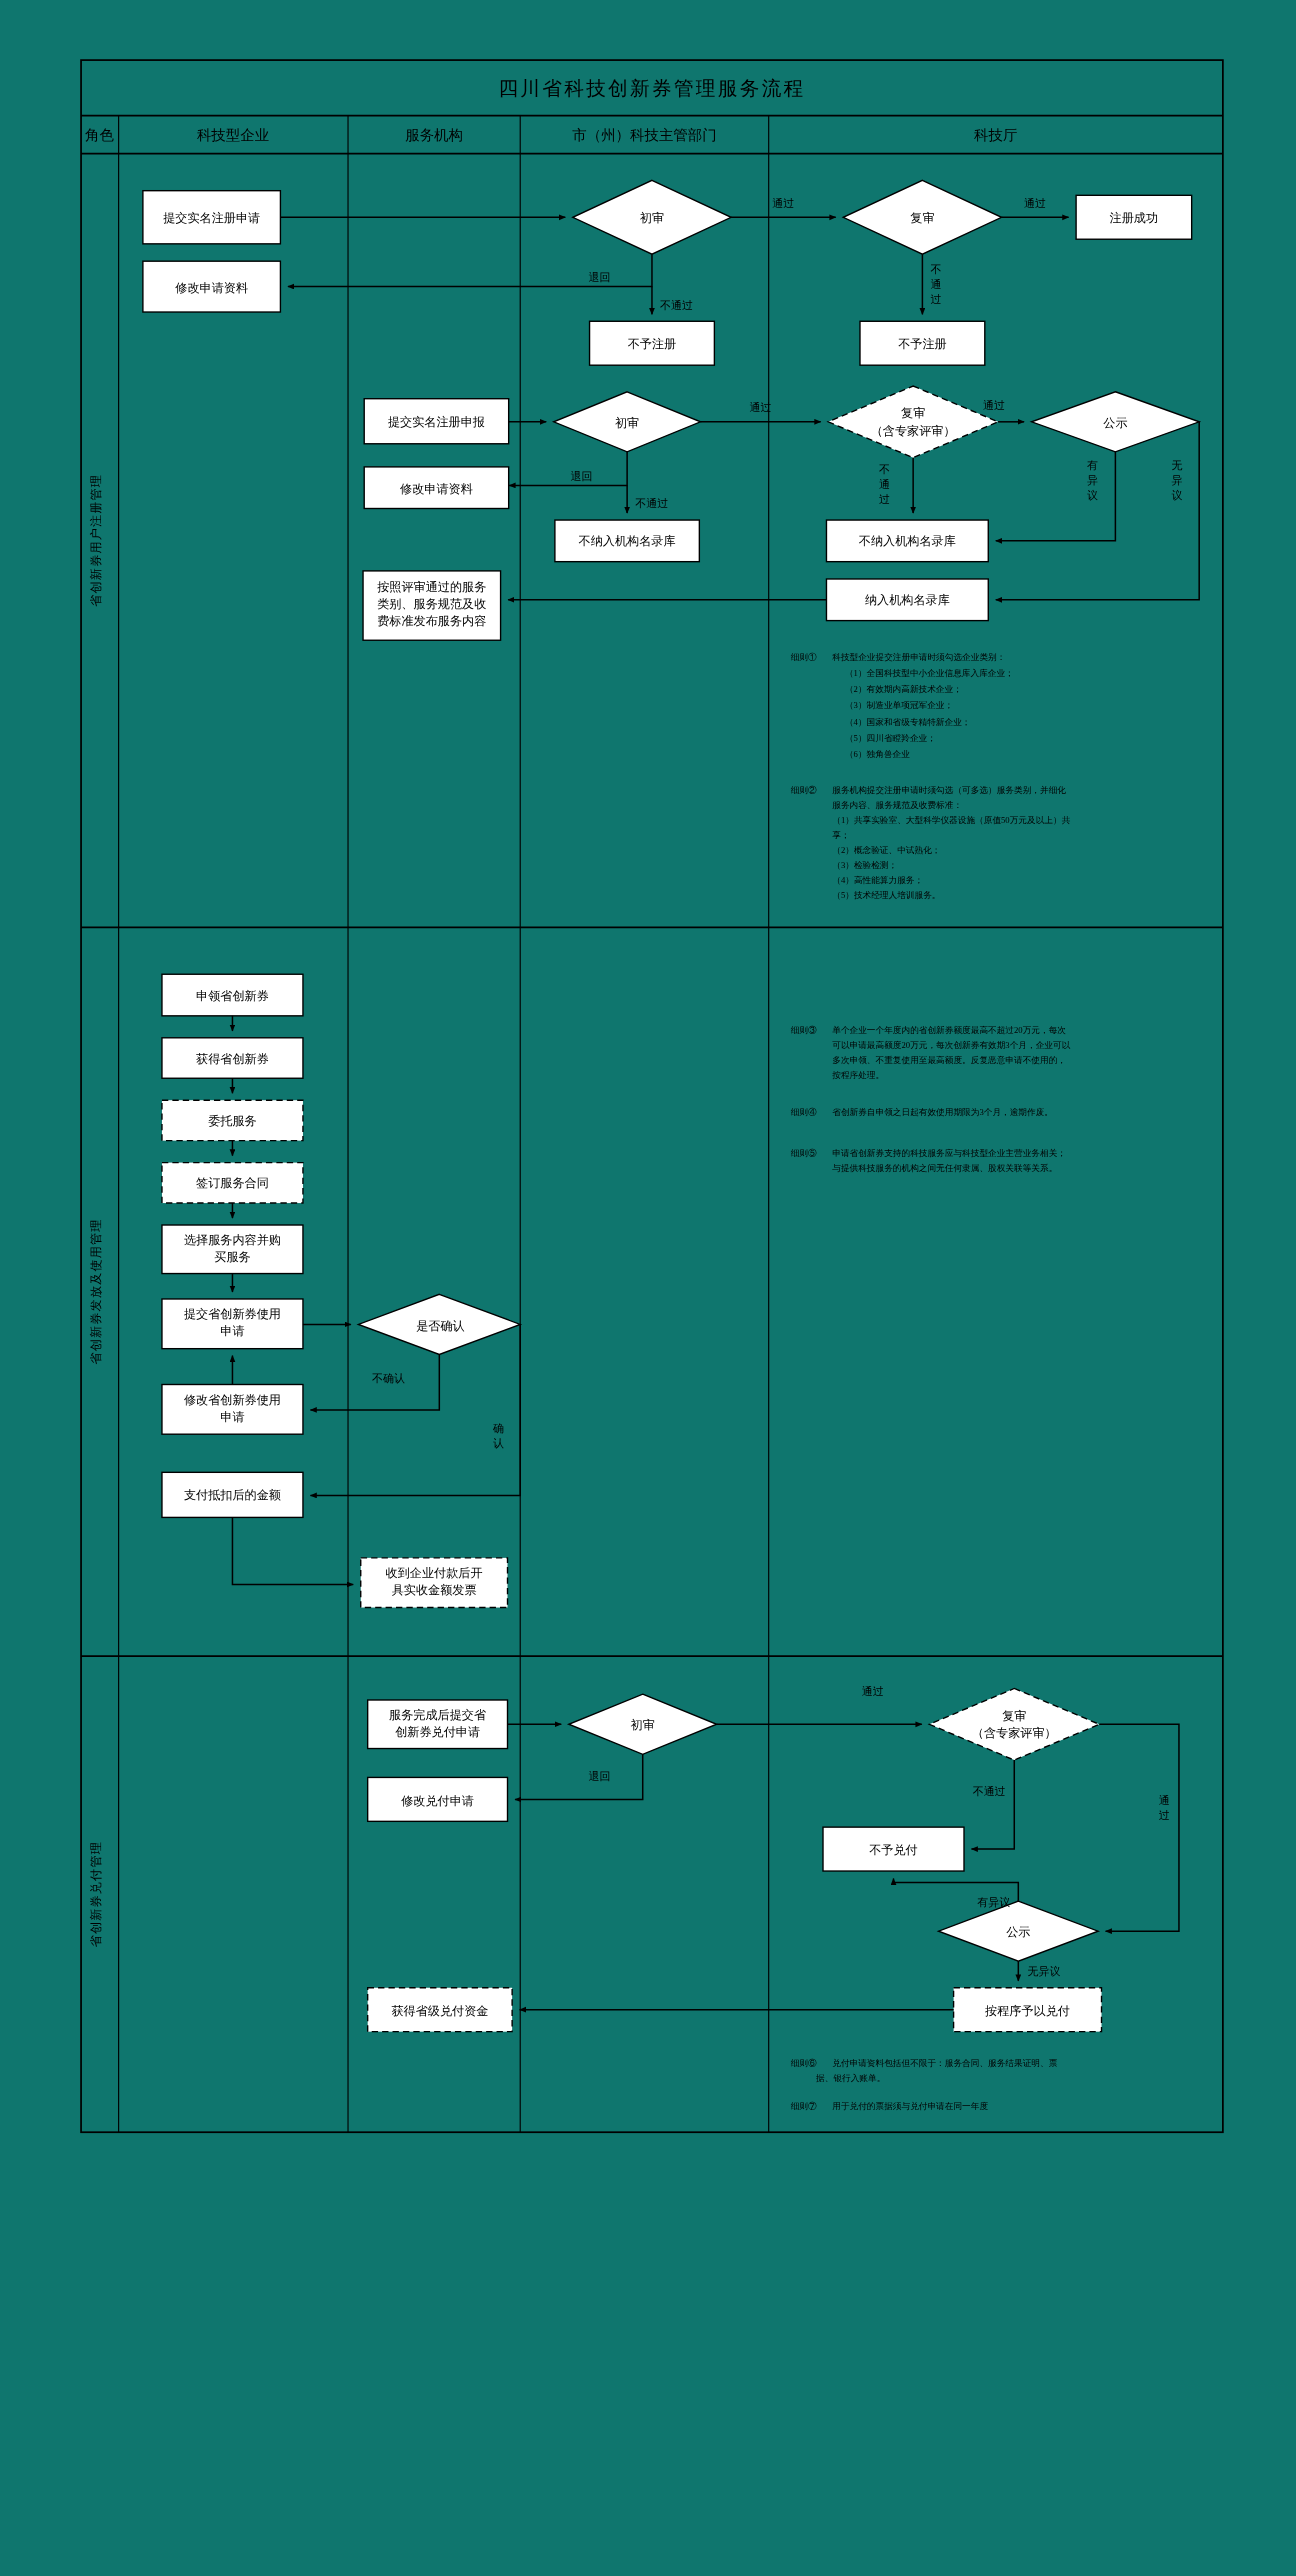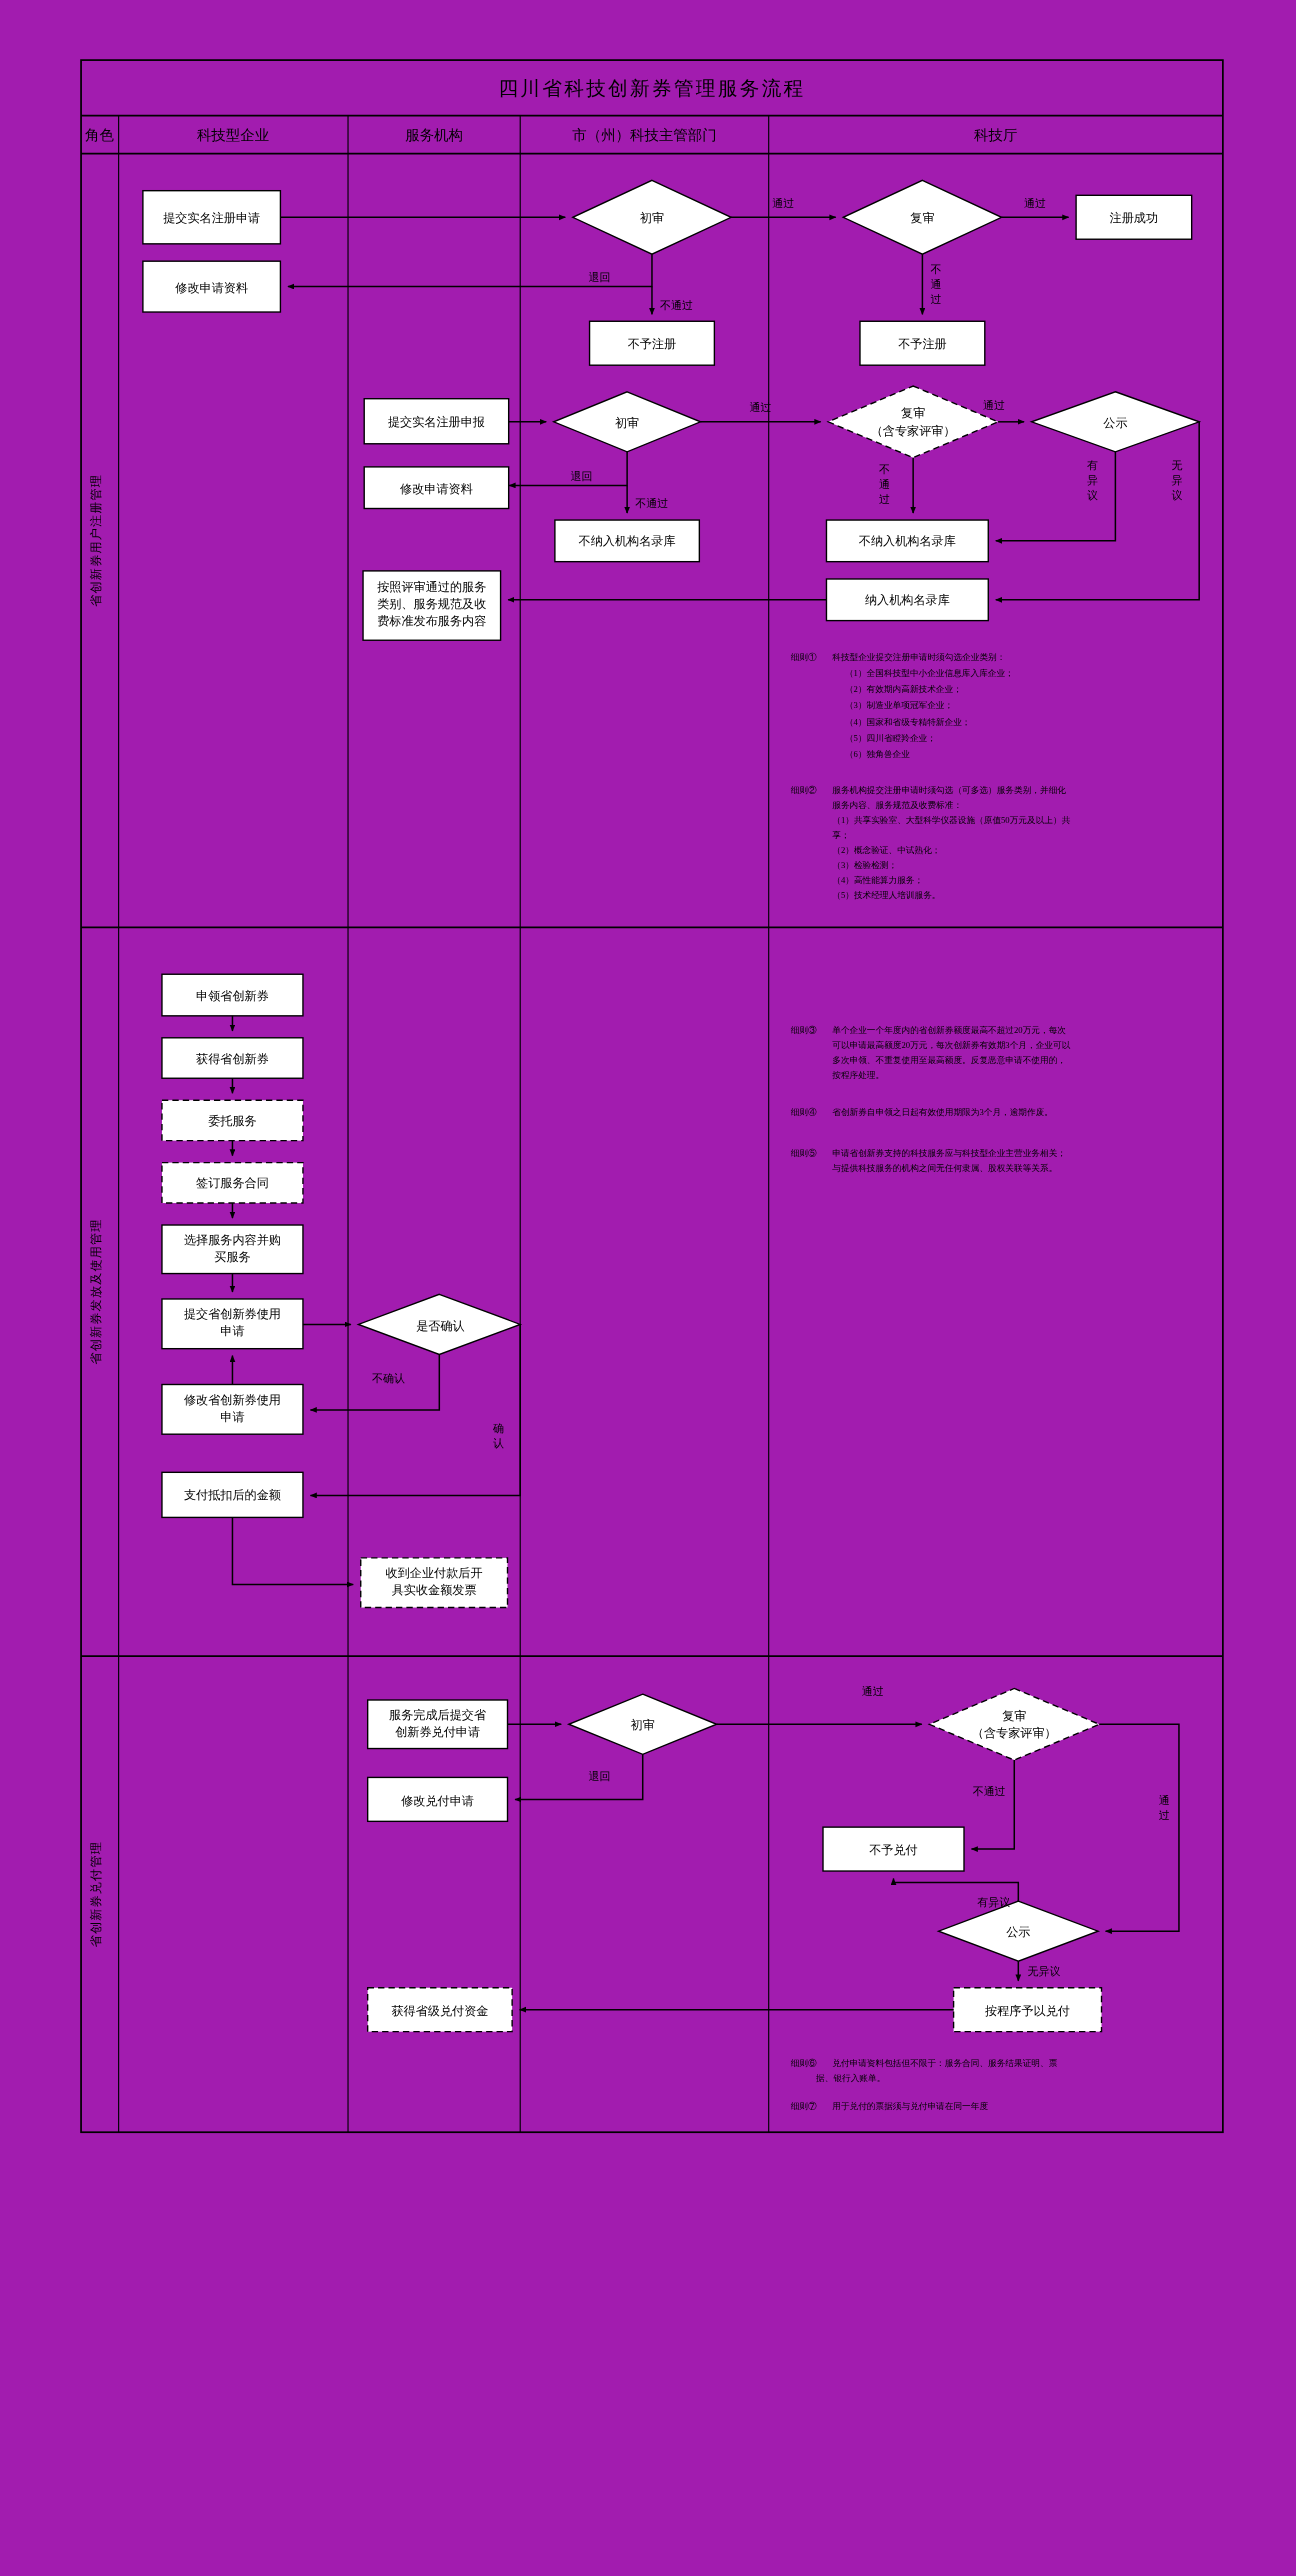--- a/index.html
+++ b/index.html
@@ -1,17 +1,17 @@
 <!DOCTYPE html>
 <html style="font-size:9.2px"><head>
 <meta charset="utf-8">
 <style>
   html,body{margin:0;padding:0;background:#ffffff;}
   body{font-family:"Liberation Serif","DejaVu Serif",serif;color:#000;}
-  #page{position:relative;width:1297px;height:2576px;background:#a21caf;}
+  #page{position:relative;width:1297px;height:2576px;background:#0f766e;}
   svg#flow{position:absolute;left:0;top:0;width:1297px;height:2576px;}
   svg#flow text{font-family:"Liberation Serif","DejaVu Serif",serif;fill:#000;}
   .ttl{font-size:34px;letter-spacing:4px;}
   .hdr{font-size:25px;}
   .rot{font-size:21px;letter-spacing:2px;}
   .bx{font-size:21px;}
   .lbl{font-size:19px;}
   .note{font-size:15px;}
   .outer{fill:none;stroke:#000;stroke-width:3;}
   .grid{fill:none;stroke:#000;stroke-width:2;}

